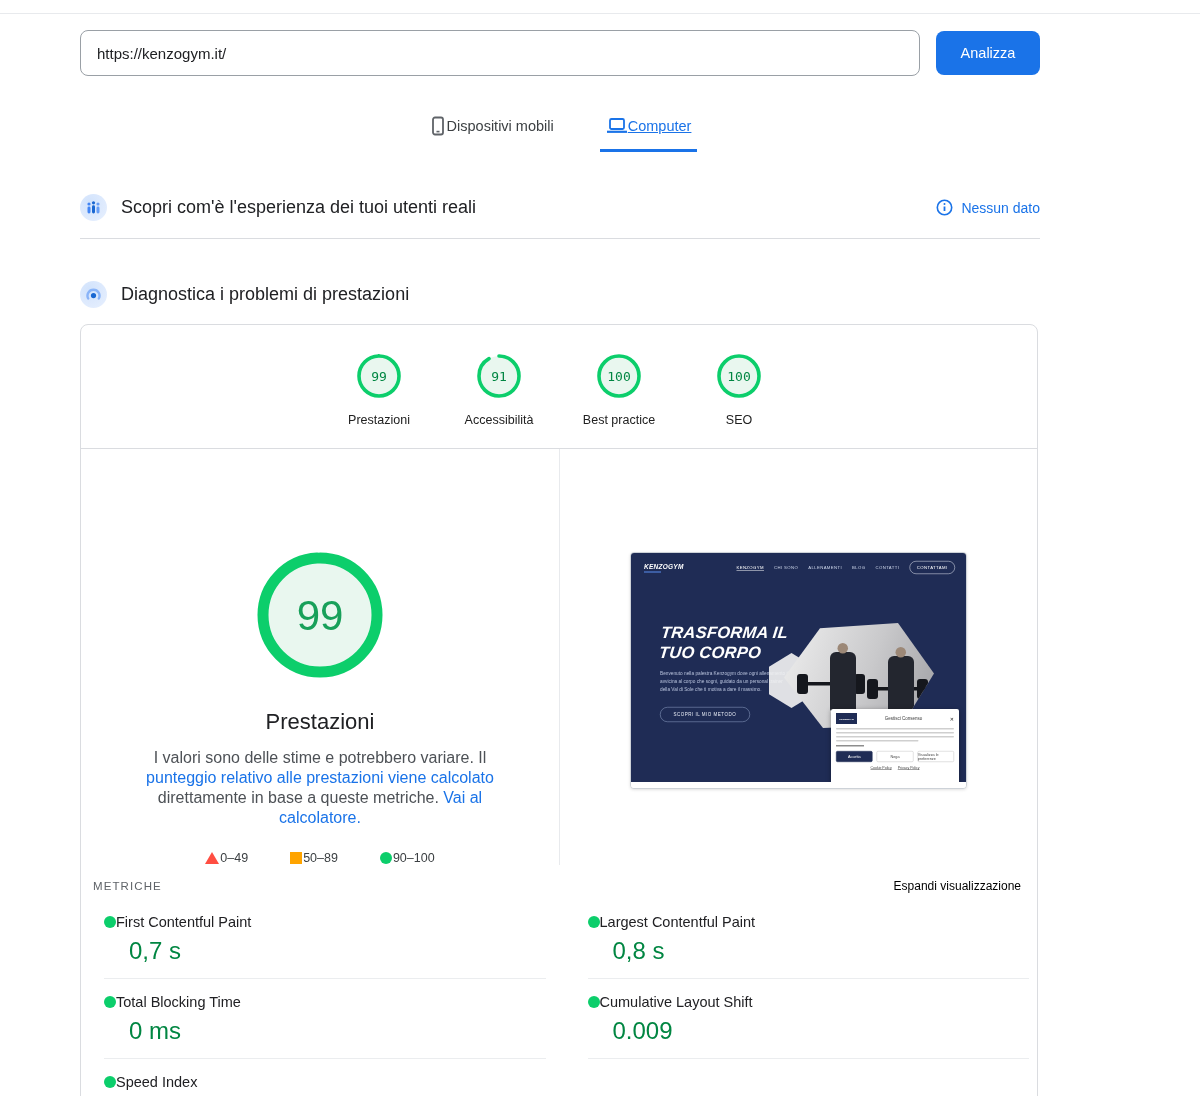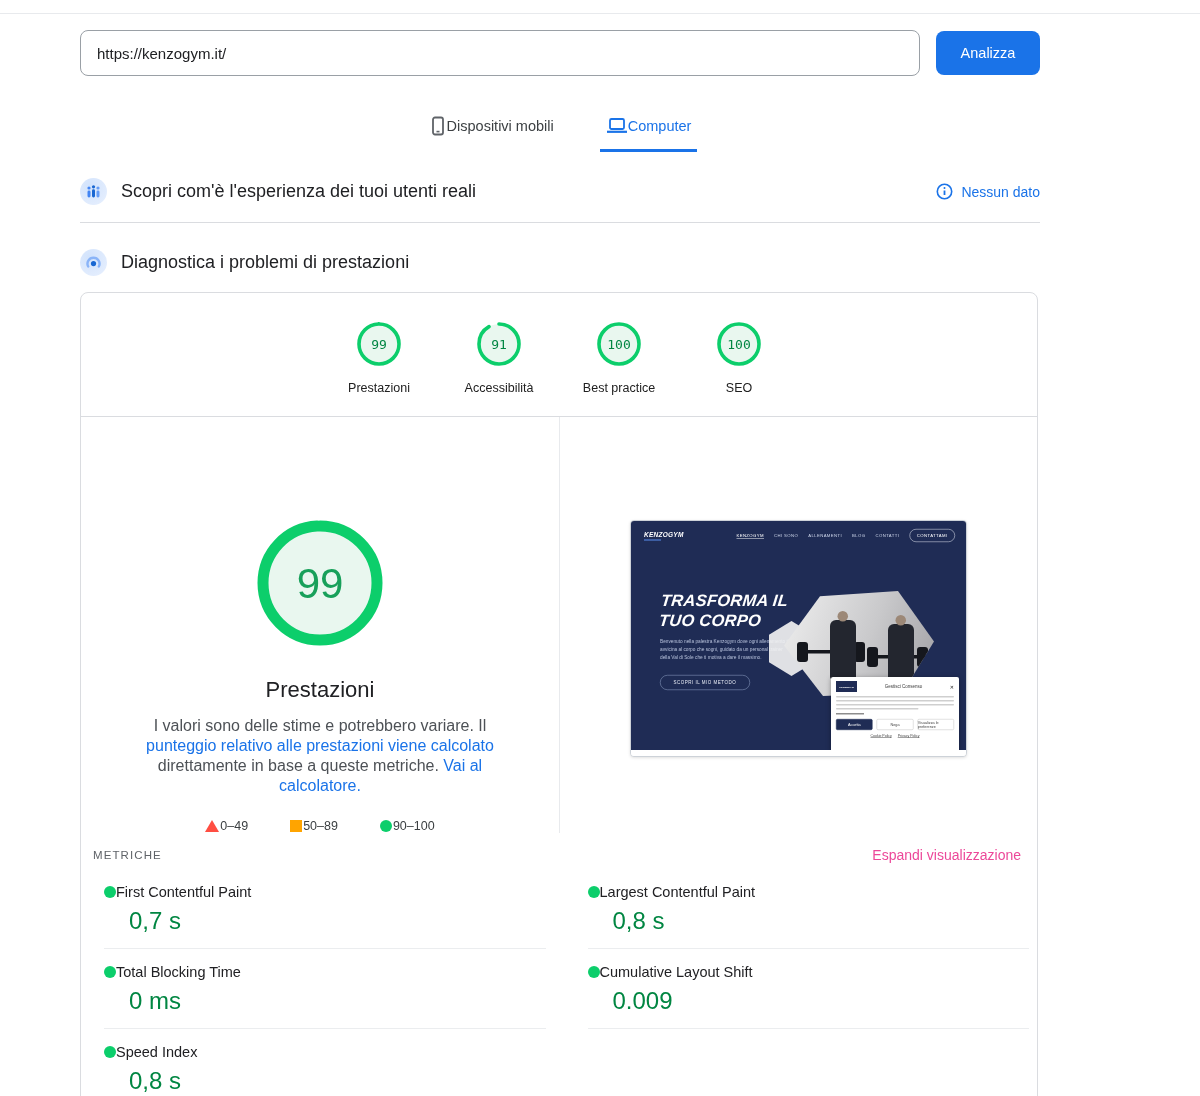--- a/index.html
+++ b/index.html
@@ -12,23 +12,23 @@
 
   .url-row { display:flex; margin-top:17px; align-items:center; }
   .url-input { width:840px; height:46px; border:1px solid #9aa0a6; border-radius:8px;
     padding:0 16px; font-size:15px; color:#202124; font-family:"Liberation Sans",sans-serif; outline:none; }
   .analyze-btn { margin-left:16px; width:104px; height:44px; background:#1a73e8; color:#fff;
     font-size:14.5px; border:none; border-radius:8px; cursor:pointer; font-family:"Liberation Sans",sans-serif; }
 
   .tabs { display:flex; justify-content:center; margin-top:30px; gap:40px; }
   .tab { display:flex; align-items:center; padding:10px 6px 13px; font-size:14.5px;
     color:#3c4043; cursor:pointer; border-bottom:3px solid transparent; }
-  .tab.active { color:#1a73e8; border-bottom-color:#1a73e8; border-radius:0; }
-
-  .section-row { display:flex; align-items:center; margin-top:26px; }
+  .tab.active { color:#1a73e8; border-bottom-color:#1a73e8; border-radius:0;text-decoration:underline; }
+
+  .section-row { display:flex; align-items:center; margin-top:42px; }
   .section-icon { width:27px; height:27px; border-radius:50%;
     background:radial-gradient(circle at 35% 30%, #d2e3fc, #e8f0fe); display:flex;
     align-items:center; justify-content:center; flex:none; }
   .section-title { margin-left:14px; font-size:18px; color:#202124; }
   .right-link { margin-left:auto; display:flex; align-items:center; gap:8px; color:#1a73e8;
     font-size:14px; cursor:pointer; }
   .divider { border-top:1px solid #dadce0; margin-top:17px; }
 
   .card { margin-top:16px; width:958px; border:1px solid #dadce0; border-radius:8px; height:900px; }
 
@@ -98,21 +98,21 @@
   .ck-btns { display:flex; gap:8px; margin-top:9px; }
   .ck-btn { height:22px; display:flex; align-items:center; justify-content:center; font-size:7.5px;
     border-radius:3px; flex:1; color:#444; border:1px solid #c3c3c3; background:#fff; }
   .ck-btn.primary { background:#1f2c55; color:#fff; border-color:#1f2c55; }
   .ck-links { display:flex; justify-content:center; gap:12px; margin-top:8px; font-size:7px;
     color:#444; text-decoration:underline; }
 
   .metrics-header { display:flex; justify-content:space-between; align-items:center;
     padding:14px 16px 6px 12px; }
   .metrics-caption { font-size:11.5px; font-weight:normal; letter-spacing:1.1px; color:#5f6368; }
-  .expand-link { font-size:14px; color:#ec4899; cursor:pointer; }
+  .expand-link { font-size:12px; color:#000000; cursor:pointer; }
   .metrics-grid { display:grid; grid-template-columns:1fr 1fr; column-gap:42px; padding:0 8px 0 23px; }
   .metric { padding:15px 0 13px; border-bottom:1px solid #ebedef; }
   .metric.empty { border-bottom:none; }
   .metric-name-row { display:flex; align-items:center; gap:0; }
   .metric-dot { width:12px; height:12px; border-radius:50%; background:#0cce6b; flex:none; }
   .metric-name { font-size:14.5px; color:#212124; }
   .metric-value { margin:7px 0 0 25px; font-size:24px; color:#018642; }
 
   .icon-svg { display:block; }
 </style>

